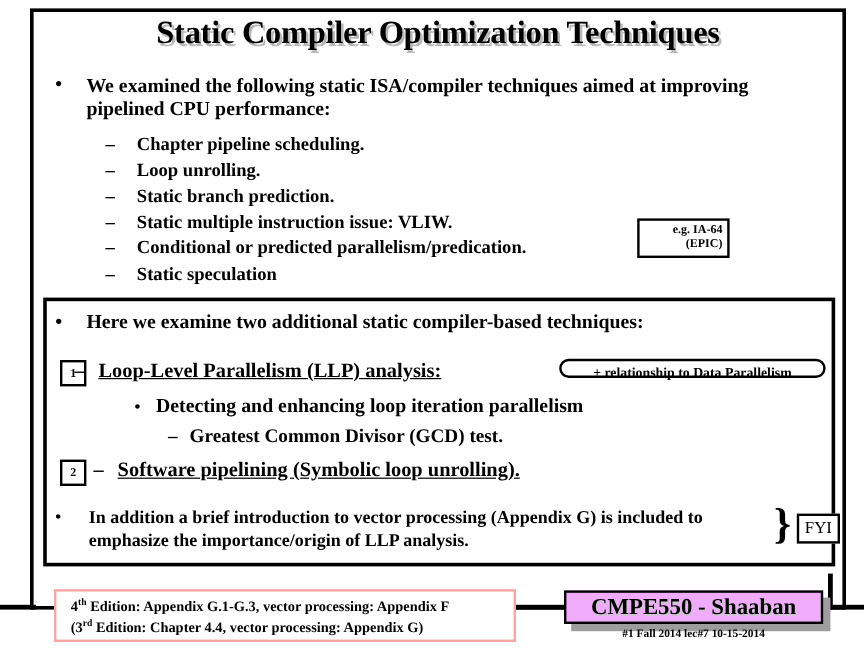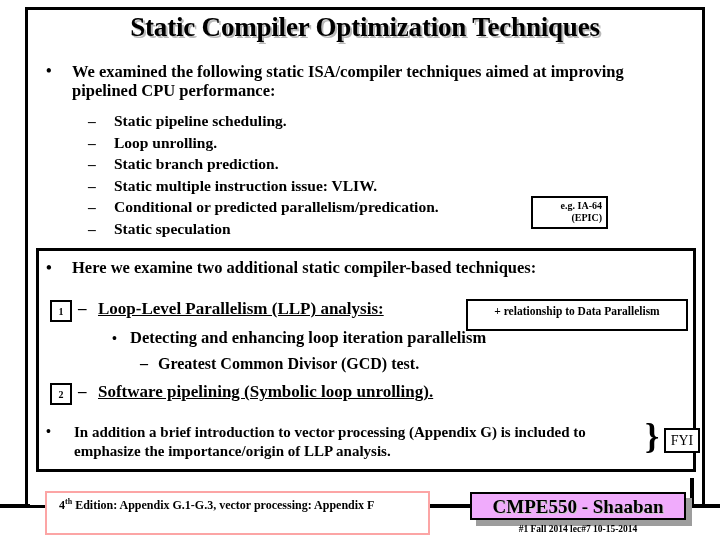--- a/index.html
+++ b/index.html
@@ -88,21 +88,21 @@
   .box {
     position: absolute;
     border: 2px solid #000;
     background: #fff;
     box-sizing: border-box;
     font-weight: bold;
     text-align: center;
   }
   #epic-box {
     left: 531px;
-    top: 196px;
+    top: 182px;
     width: 77px;
     height: 33px;
     font-size: 10px;
     line-height: 1.22;
     padding: 2px 4px 0 4px;
     text-align: right;
   }
   #epic-box .l1 { display: block; }
   #epic-box .l2 { display: block; }
 
@@ -142,33 +142,34 @@
   }
   #num1 { left: 50px; top: 300px; }
   #num2 { left: 50px; top: 383px; }
 
   .llp-line, .swp-line {
     position: absolute;
     font-size: 17px;
     font-weight: bold;
     white-space: nowrap;
   }
-  .llp-line { left: 78px; top: 299px; }
+  .llp-line { left: 62px; top: 299px; }
   .swp-line { left: 78px; top: 382px; }
   .llp-line .dash, .swp-line .dash { display:inline-block; width: 20px; }
   .llp-line .u, .swp-line .u { text-decoration: underline; }
 
   #rel-box {
     left: 466px;
     top: 299px;
     width: 222px;
-    height: 32px;
+    height: 16px;
     font-size: 11.5px;
     line-height: 21px;
     text-align: center;
+    border-radius: 11px;
   }
 
   .detect-line {
     position: absolute;
     left: 112px;
     top: 328px;
     font-size: 16.5px;
     font-weight: bold;
     white-space: nowrap;
   }
@@ -312,21 +313,21 @@
   <div class="title">Static Compiler Optimization Techniques</div>
 
   <div class="lvl1" style="left:46px; top:62px; width:640px;">
     <span class="bul">•</span>
     <span class="txt">We examined the following static ISA/compiler techniques aimed at improving pipelined CPU performance:</span>
   </div>
 
   <div class="sub-list" style="top:110px;">
     <div class="sub-item">
       <span class="dash">–</span>
-      <span class="txt">Static pipeline scheduling.</span>
+      <span class="txt">Chapter pipeline scheduling.</span>
     </div>
     <div class="sub-item">
       <span class="dash">–</span>
       <span class="txt">Loop unrolling.</span>
     </div>
     <div class="sub-item">
       <span class="dash">–</span>
       <span class="txt">Static branch prediction.</span>
     </div>
     <div class="sub-item">
@@ -386,20 +387,21 @@
     <span>FYI</span>
   </div>
 
   <div class="rule-left"></div>
   <div class="rule-mid"></div>
   <div class="rule-right"></div>
   <div class="rule-farright"></div>
 
   <div class="footnote-box">
     <div><span>4</span><sup>th</sup><span> Edition: Appendix G.1-G.3, vector processing: Appendix F</span></div>
+    <div><span>(3</span><sup>rd</sup><span> Edition: Chapter 4.4, vector processing: Appendix G)</span></div>
   </div>
 
   <div class="cmpe-wrap">
     <div class="cmpe-shadow"></div>
     <div class="cmpe-box">
       <span>CMPE550 - Shaaban</span>
     </div>
   </div>
   <div class="cmpe-sub">#1  Fall 2014  lec#7   10-15-2014</div>
 

